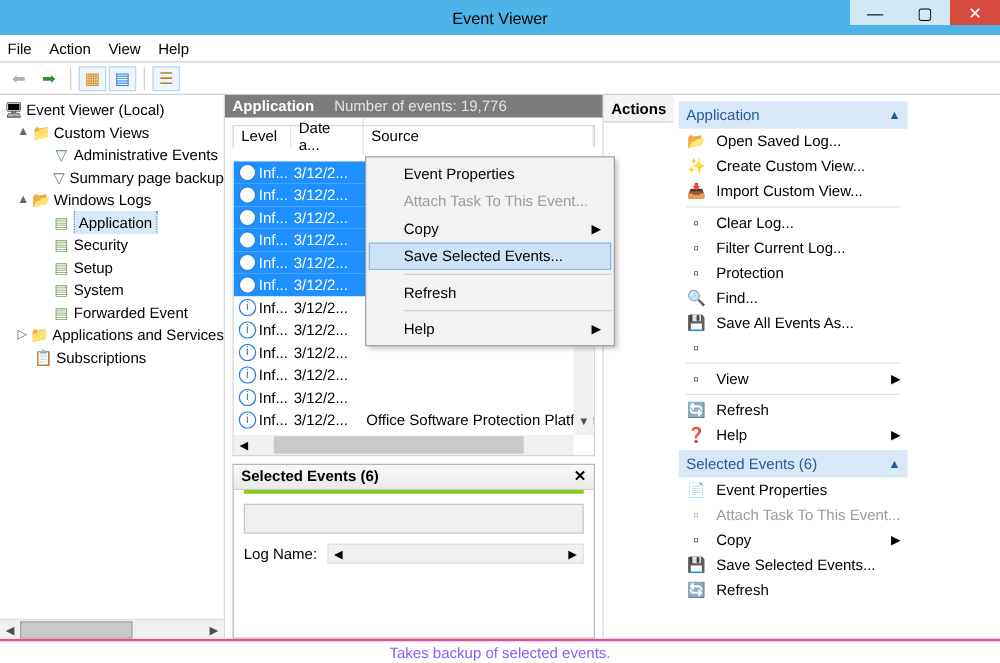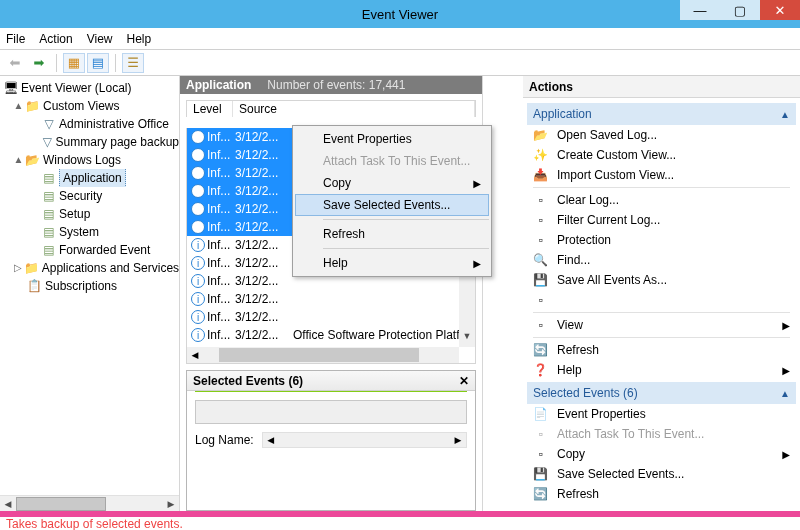--- a/index.html
+++ b/index.html
@@ -56,43 +56,43 @@
   .vscroll .thumb{ width:14px; height:40px; background:#c9c9c9; border:1px solid #a6a6a6; margin-top:2px;}
   .rows .hscrollb { position:absolute; bottom:0; left:0; right:16px; height:16px; background:#f0f0f0; display:flex; align-items:center;}
   .rows .hscrollb .thumb { height:14px; width:200px; background:#c9c9c9; margin-left:16px;}
 
   .selpanel { border-top:3px solid #fff; margin:6px 6px 0 6px; border:1px solid #b6b6b6; position:relative; height:144px; background:#fff;}
   .selhead { background:linear-gradient(#f8f8f8,#eaeaea); height:20px; display:flex; align-items:center; justify-content:space-between; padding:0 6px; border-bottom:1px solid #cfcfcf; font-weight:bold;}
   .selhead .x { font-weight:bold; cursor:default;}
   .tabs { height:24px; display:flex; align-items:flex-end; padding-left:8px; gap:0;}
   .tab { border:1px solid #b9b9b9; padding:2px 10px 3px; background:#fff; border-bottom:none; position:relative; top:1px;}
   .tab.inactive { background:#f0f0f0;}
-  .tabbody { border-top:1px solid #84cc16; height:78px; margin:0 8px; padding:8px 0 0 0;}
+  .tabbody { border-top:3px solid #84cc16; height:78px; margin:0 8px; padding:8px 0 0 0;}
   .sunken { height:24px; border:1px solid #c7c7c7; background:#efefef; margin-bottom:8px;}
   .lnrow { display:flex; align-items:center; gap:8px; margin-top:6px;}
   .lnscroll { flex:1; height:16px; background:#f0f0f0; display:flex; align-items:center; border:1px solid #e0e0e0;}
 
-  .actions { flex:1; display:flex; flex-direction:column;margin-left:40px; }
+  .actions { flex:1; display:flex; flex-direction:row; }
   .acthead { background:#f3f3f3; height:22px; display:flex; align-items:center; padding:0 6px; font-weight:normal; border-bottom:1px solid #d6d6d6;}
   .actbody { padding:3px 4px 6px 4px; overflow:hidden;}
   .grouphead { background:#d9e8f6; color:#245a99; height:22px; display:flex; align-items:center; justify-content:space-between; padding:0 6px; margin-top:2px;}
   .grouphead .arr{ font-size:10px;}
   .act { height:20px; display:flex; align-items:center; gap:8px; padding:0 6px; }
   .act .aic { width:16px; text-align:center; }
   .act .arrR { margin-left:auto; font-size:10px;}
   .act.disabled { color:#9c9c9c; }
 
   .ctxmenu { position:absolute; left:292px; top:125px; width:200px; background:#f2f2f2; border:1px solid #a0a0a0; box-shadow:2px 2px 4px rgba(0,0,0,.25); padding:2px; z-index:50;}
   .ctxmenu .sep { height:1px; background:#cfcfcf; margin:3px 0 3px 28px;}
   .ctxmenu .mi { height:22px; display:flex; align-items:center; padding:0 8px 0 28px; position:relative; white-space:nowrap;}
   .ctxmenu .mi .arrR{ margin-left:auto; font-size:10px;}
   .ctxmenu .mi.hover { background:#cfe3f7; border:1px solid #8bb9e4; padding:0 7px 0 27px;}
   .ctxmenu .mi.disabled { color:#9c9c9c;}
 
-  .status { height:19px; border-top:6px solid #ec4899; display:flex; align-items:center; padding:0 6px; color:#ef4444;}
+  .status { height:19px; border-top:2px solid #ec4899; display:flex; align-items:center; padding:0 6px; color:#8b5cf6;justify-content:center;}
 </style>
 </head>
 <body>
 
 <div class="titlebar">
   <span class="title">Event Viewer</span>
   <div class="winbtns">
     <div class="winbtn min">—</div>
     <div class="winbtn max">▢</div>
     <div class="winbtn close">✕</div>
@@ -124,21 +124,21 @@
           <span class="ic">🖥</span>
           <span>Event Viewer (Local)</span>
         </div>
       <div class="tw" style="padding-left:12px;">
           <span class="twi">▲</span>
           <span class="ic">📁</span>
           <span>Custom Views</span>
         </div>
       <div class="tw" style="padding-left:40px;">
           <span class="ic" style="color:#5a7c8e;">▽</span>
-          <span>Administrative Office</span>
+          <span>Administrative Events</span>
         </div>
       <div class="tw" style="padding-left:40px;">
           <span class="ic" style="color:#5a7c8e;">▽</span>
           <span>Summary page backup</span>
         </div>
       <div class="tw" style="padding-left:12px;">
           <span class="twi">▲</span>
           <span class="ic">📂</span>
           <span>Windows Logs</span>
         </div>
@@ -178,24 +178,25 @@
           <div class="thumb" style="width:90px;"></div>
           <div style="flex:1"></div>
           <div class="arrow">▶</div>
         </div>
     </div>
   </div>
 
   <div class="mid">
     <div class="midheader">
       <b>Application</b>
-      <span class="light">Number of events: 17,441</span>
+      <span class="light">Number of events: 19,776</span>
     </div>
     <div class="gridhead">
       <div class="col-lv">Level</div>
+      <div class="col-dt">Date a...</div>
       <div class="col-sr">Source</div>
     </div>
     <div class="rows" id="gridrows">
       <div class="row sel">
           <div class="cl lv"><span class="infoico">i</span>Inf...</div>
           <div class="cl dt">3/12/2...</div>
           <div class="cl sr">Office Software Protection Platform S</div>
         </div>
         <div class="row sel">
           <div class="cl lv"><span class="infoico">i</span>Inf...</div>

